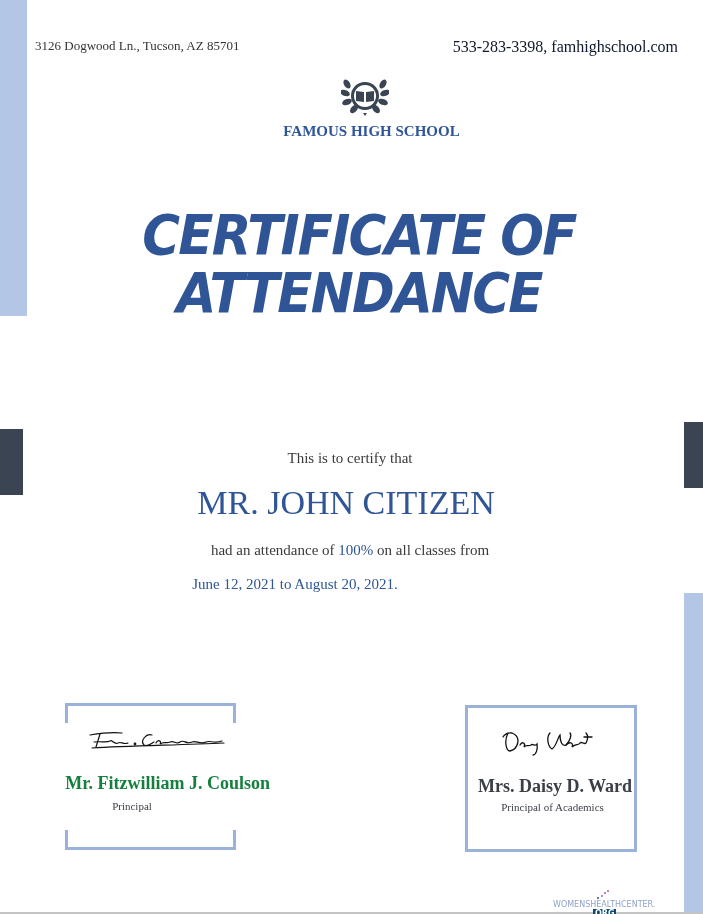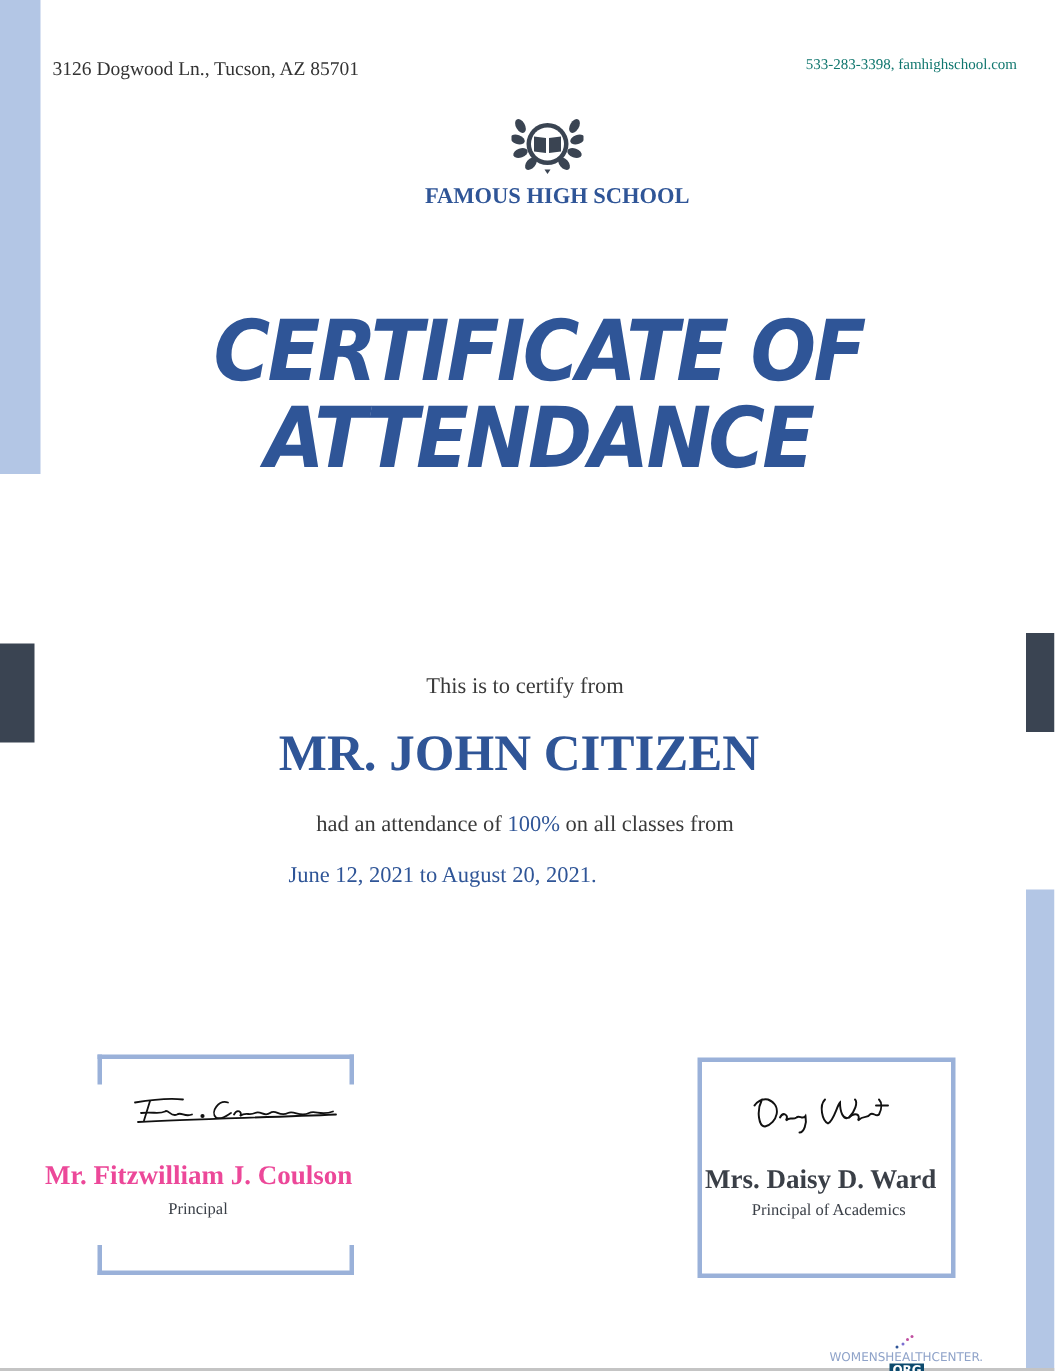--- a/index.html
+++ b/index.html
@@ -7,46 +7,46 @@
     body { position: relative; font-family: "Liberation Serif", serif; color: #3a3f47; }
 
     .bar { position: absolute; }
     .bar-top-left { left: 0; top: 0; width: 27px; height: 316px; background: #b3c6e5; }
     .bar-mid-left { left: 0; top: 429px; width: 23px; height: 66px; background: #3a4452; }
     .bar-mid-right { left: 684px; top: 422px; width: 19px; height: 66px; background: #3a4452; }
     .bar-bot-right { left: 684px; top: 593px; width: 19px; height: 321px; background: #b3c6e5; }
     .bottom-line { position: absolute; left: 0; top: 912px; width: 703px; height: 2px; background: #c4c4c4; }
 
     .header-left { position: absolute; left: 35px; top: 38px; font-size: 13px; color: #333; }
-    .header-right { position: absolute; right: 25px; top: 38px; font-size: 10px; color: #0f766e; }
+    .header-right { position: absolute; right: 25px; top: 38px; font-size: 16px; color: #0f172a; }
 
     .logo { position: absolute; left: 341px; top: 76px; width: 48px; height: 40px; }
     .school-name { position: absolute; left: 0; width: 743px; top: 123px; text-align: center; font-size: 15px; font-weight: bold; color: #2f5597; }
 
     .title { position: absolute; left: 0; width: 718px; top: 206px; text-align: center;
       font-family: "DejaVu Sans", sans-serif; font-style: italic; font-weight: bold;
       font-size: 56px; line-height: 58px; color: #2f5597; letter-spacing: -2px; transform: scaleX(0.92); }
 
     .certify { position: absolute; left: 0; width: 700px; top: 450px; text-align: center; font-size: 15px; color: #3a3a3a; }
-    .recipient { position: absolute; left: 0; width: 692px; top: 484px; text-align: center; font-size: 34px; font-weight: bold; color: #2f5597; }
+    .recipient { position: absolute; left: 0; width: 692px; top: 484px; text-align: center; font-size: 34px; font-weight: normal; color: #2f5597; }
     .attendance { position: absolute; left: 0; width: 700px; top: 542px; text-align: center; font-size: 15px; color: #3a3a3a; }
     .attendance .pct { color: #2f5597; }
     .dates { position: absolute; left: 0; width: 590px; top: 576px; text-align: center; font-size: 15px; color: #2f5597; }
 
     .sig-left-frame-top { position: absolute; left: 65px; top: 703px; width: 171px; height: 20px;
       border: 3px solid #9ab1d9; border-bottom: none; }
     .sig-left-frame-bot { position: absolute; left: 65px; top: 830px; width: 171px; height: 20px;
       border: 3px solid #9ab1d9; border-top: none; }
     .sig-left-svg { position: absolute; left: 88px; top: 727px; width: 140px; height: 24px; }
-    .sig-left-name { position: absolute; left: 30px; width: 240px; top: 773px; text-align: left; font-size: 18px; font-weight: bold; color: #ec4899; }
+    .sig-left-name { position: absolute; left: 30px; width: 240px; top: 773px; text-align: right; font-size: 18px; font-weight: bold; color: #15803d; }
     .sig-left-role { position: absolute; left: 12px; width: 240px; top: 800px; text-align: center; font-size: 11px; color: #3a3f47; }
 
     .sig-right-frame { position: absolute; left: 465px; top: 705px; width: 172px; height: 147px; border: 3px solid #9ab1d9; }
     .sig-right-svg { position: absolute; left: 500px; top: 727px; width: 95px; height: 30px; }
-    .sig-right-name { position: absolute; left: 470px; width: 170px; top: 776px; font-size: 18px; font-weight: bold; color: #3a3f47; white-space: nowrap; }
+    .sig-right-name { position: absolute; left: 470px; width: 170px; top: 776px; text-align: center; font-size: 18px; font-weight: bold; color: #3a3f47; white-space: nowrap; }
     .sig-right-role { position: absolute; left: 470px; width: 165px; top: 801px; text-align: center; font-size: 11px; color: #3a3f47; }
 
     .watermark { position: absolute; left: 553px; top: 890px; font-family: "DejaVu Sans", sans-serif; font-size: 8px; color: #8fa3c9; letter-spacing: 0px; display: flex; align-items: center; flex-direction: column; }
     .watermark .dots { width: 12px; height: 10px; position: relative; margin-right: 2px; }
     .watermark .dots span { position: absolute; width: 2px; height: 2px; border-radius: 50%; }
     .watermark .org { background: #0c4a6e; color: #fff; padding: 0 2px; margin-left: 1px; font-weight: bold; }
   </style>
 </head>
 <body>
 
@@ -80,21 +80,21 @@
     <path d="M22 37 L24 40 L26 37 Z"></path>
   </g>
 </svg>
 <div class="school-name">FAMOUS HIGH SCHOOL</div>
 
 <div class="title">
   <div>CERTIFICATE OF</div>
   <div>ATTENDANCE</div>
 </div>
 
-<div class="certify">This is to certify from</div>
+<div class="certify">This is to certify that</div>
 <div class="recipient">MR. JOHN CITIZEN</div>
 <div class="attendance">
   <span>had an attendance of </span><span class="pct">100%</span><span> on all classes from</span>
 </div>
 <div class="dates">June 12, 2021 to August 20, 2021.</div>
 
 <div class="sig-left-frame-top"></div>
 <div class="sig-left-frame-bot"></div>
 <svg class="sig-left-svg" viewBox="0 0 140 24">
   <g fill="none" stroke="#111" stroke-width="1.2" stroke-linecap="round">

